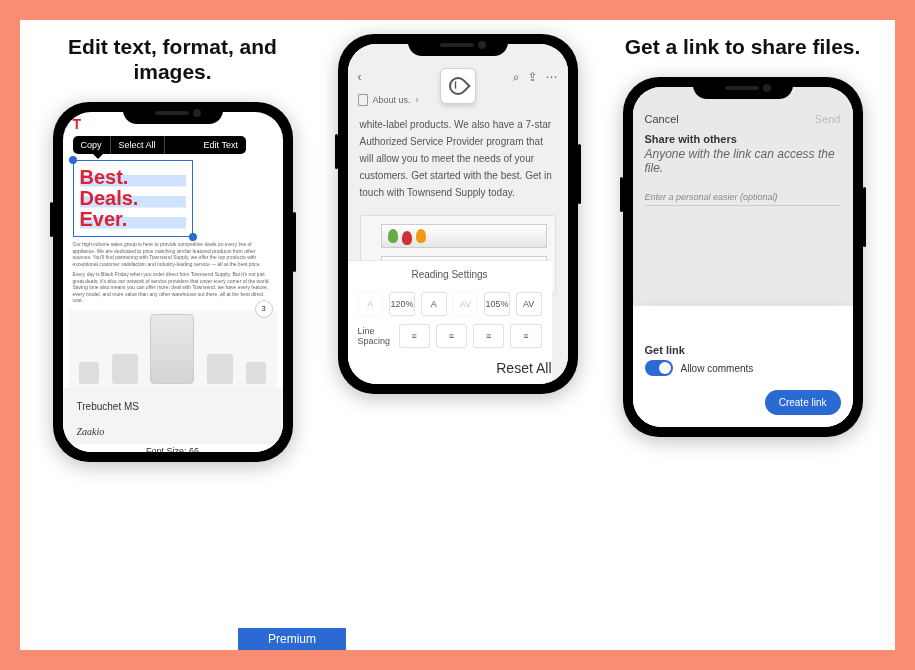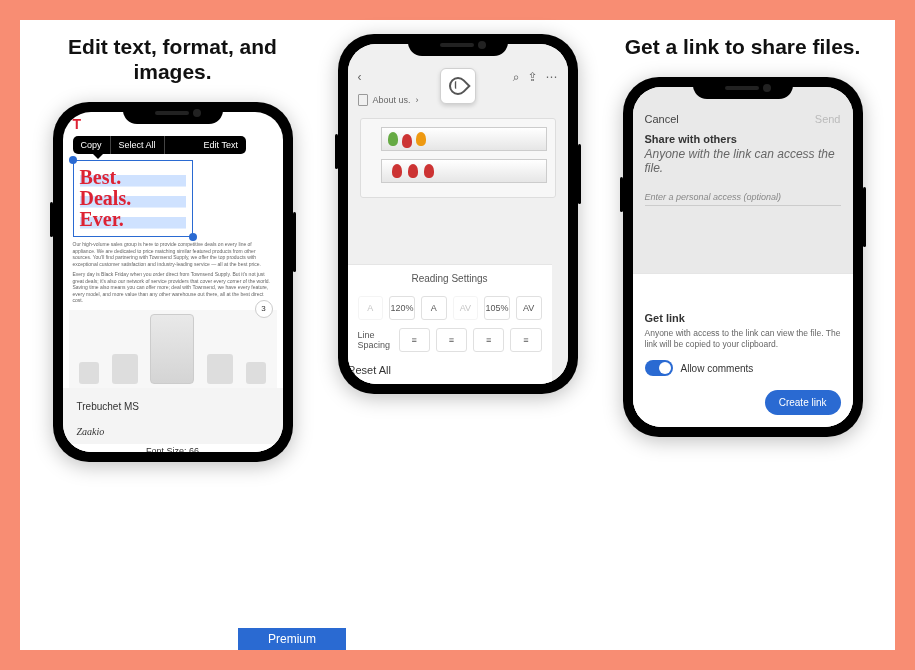--- a/index.html
+++ b/index.html
@@ -55,21 +55,21 @@
   .done { color:#2a6ad2; }
   .topicons { display:flex; gap:10px; color:#555; font-size:12px; }
   .tmark { text-align:left; margin:4px 0 0 10px; color:#d23; font-weight:700; font-size:14px; }
   .ctxmenu { display:flex; background:#000; color:#fff; font-size:9px;
     border-radius:5px; margin:4px 10px 0; width:fit-content; position:relative; }
   .ctxmenu span { padding:4px 8px; border-right:1px solid #444; }
   .ctxmenu span:last-child { border:none;padding-left:39px; }
   .ctxmenu::after { content:""; position:absolute; bottom:-5px; left:20px;
     border:5px solid transparent; border-top-color:#000; border-bottom:none; }
   .selbox { margin:6px 10px 0; border:1.5px solid #2a6ad2; padding:6px;
-    width:120px; position:relative;font-family:Liberation Serif, serif;}
+    width:120px; position:relative;}
   .selbox::before, .selbox::after {
     content:""; position:absolute; width:8px; height:8px; background:#2a6ad2;
     border-radius:50%;
   }
   .selbox::before { top:-5px; left:-5px; }
   .selbox::after  { bottom:-5px; right:-5px; }
   .big { font-weight:900; color:#d23; font-size:20px; line-height:1.05;
     background:linear-gradient(#cfe2ff,#cfe2ff) no-repeat; background-size:100% 55%;
     background-position:0 80%;}
   .tiny { font-size:5px; color:#666; margin:4px 10px 0; line-height:1.3; }
@@ -128,21 +128,21 @@
     transform:rotate(-45deg);}
   .sheet2 { position:absolute; bottom:0; left:0; right:16px; background:#fff;
     border-top:1px solid #e5e5e5; padding:8px 0 4px; }
   .sheet2 h4 { text-align:center; font-size:10px; font-weight:400; color:#555;
     margin-bottom:8px;}
   .rsrow { display:flex; align-items:center; padding:4px 10px; gap:6px; font-size:9px;
     color:#555;}
   .cell { flex:1; border:1px solid #e0e0e0; border-radius:3px; text-align:center;
     padding:6px 0; font-size:9px;}
   .cell.off { opacity:.35; }
-  .reset { text-align:left; font-size:11px; color:#333; padding:8px 0 4px;}
+  .reset { text-align:right; font-size:14px; color:#333; padding:8px 0 4px;}
   
   .dim3 { position:absolute; inset:0; background:#e9e9e9; }
   .tb3 { display:flex; justify-content:space-between; padding:26px 12px 8px;
     font-size:11px;}
   .tb3 .cancel { color:#444; }
   .tb3 .send { color:#bbb; }
   .shead { font-weight:700; font-size:11px; padding:0 12px; }
   .ssub  { font-size:12px; color:#666; padding:2px 12px 8px;font-style:italic; }
   .field { padding:4px 12px; }
   .field label { font-size:8px; color:#555; }
@@ -246,20 +246,21 @@
               <span class="sp"></span>
               <span>⌕</span>
               <span>⇪</span>
               <span>⋯</span>
             </div>
             <div class="crumb">
               <span class="doc"></span>
               <span>About us.</span>
               <span>›</span>
             </div>
+            <div class="bodytxt">white-label products. We also have a 7-star Authorized Service Provider program that will allow you to meet the needs of your customers. Get started with the best. Get in touch with Townsend Supply today.</div>
             <div class="fridge2">
               <div class="shelf s1">
                 <div class="veg" style="left:6px;top:4px;background:#6a4;"></div>
                 <div class="veg" style="left:20px;top:6px;background:#c33;"></div>
                 <div class="veg" style="left:34px;top:4px;background:#e91;"></div>
               </div>
               <div class="shelf s2">
                 <div class="veg" style="left:10px;top:4px;background:#c33;"></div>
                 <div class="veg" style="left:26px;top:4px;background:#c33;"></div>
                 <div class="veg" style="left:42px;top:4px;background:#c33;"></div>
@@ -298,31 +299,30 @@
         <div class="notch"></div>
         <div class="screen">
           <div class="dim3">
             <div class="tb3">
               <span class="cancel">Cancel</span>
               <span class="send">Send</span>
             </div>
             <div class="shead">Share with others</div>
             <div class="ssub">Anyone with the link can access the file.</div>
             <div class="field">
-              <div class="inputmock">Enter a personal access (optional)</div>
+              <div class="inputmock">Enter a personal easier (optional)</div>
             </div>
           </div>
           <div class="toast">
             <div class="spinner"></div>
             <span>Creating link…</span>
           </div>
           <span class="gear">⚙</span>
           <div class="sheet3">
             <h4>Get link</h4>
-            <p>Anyone with access to the link can view the file. The link will be copied to your clipboard.</p>
             <div class="toggle-row">
               <div class="toggle"></div>
               <span>Allow comments</span>
             </div>
             <div class="createbtn">Create link</div>
             <div style="clear:both"></div>
           </div>
         </div>
       </div>
     </div>

